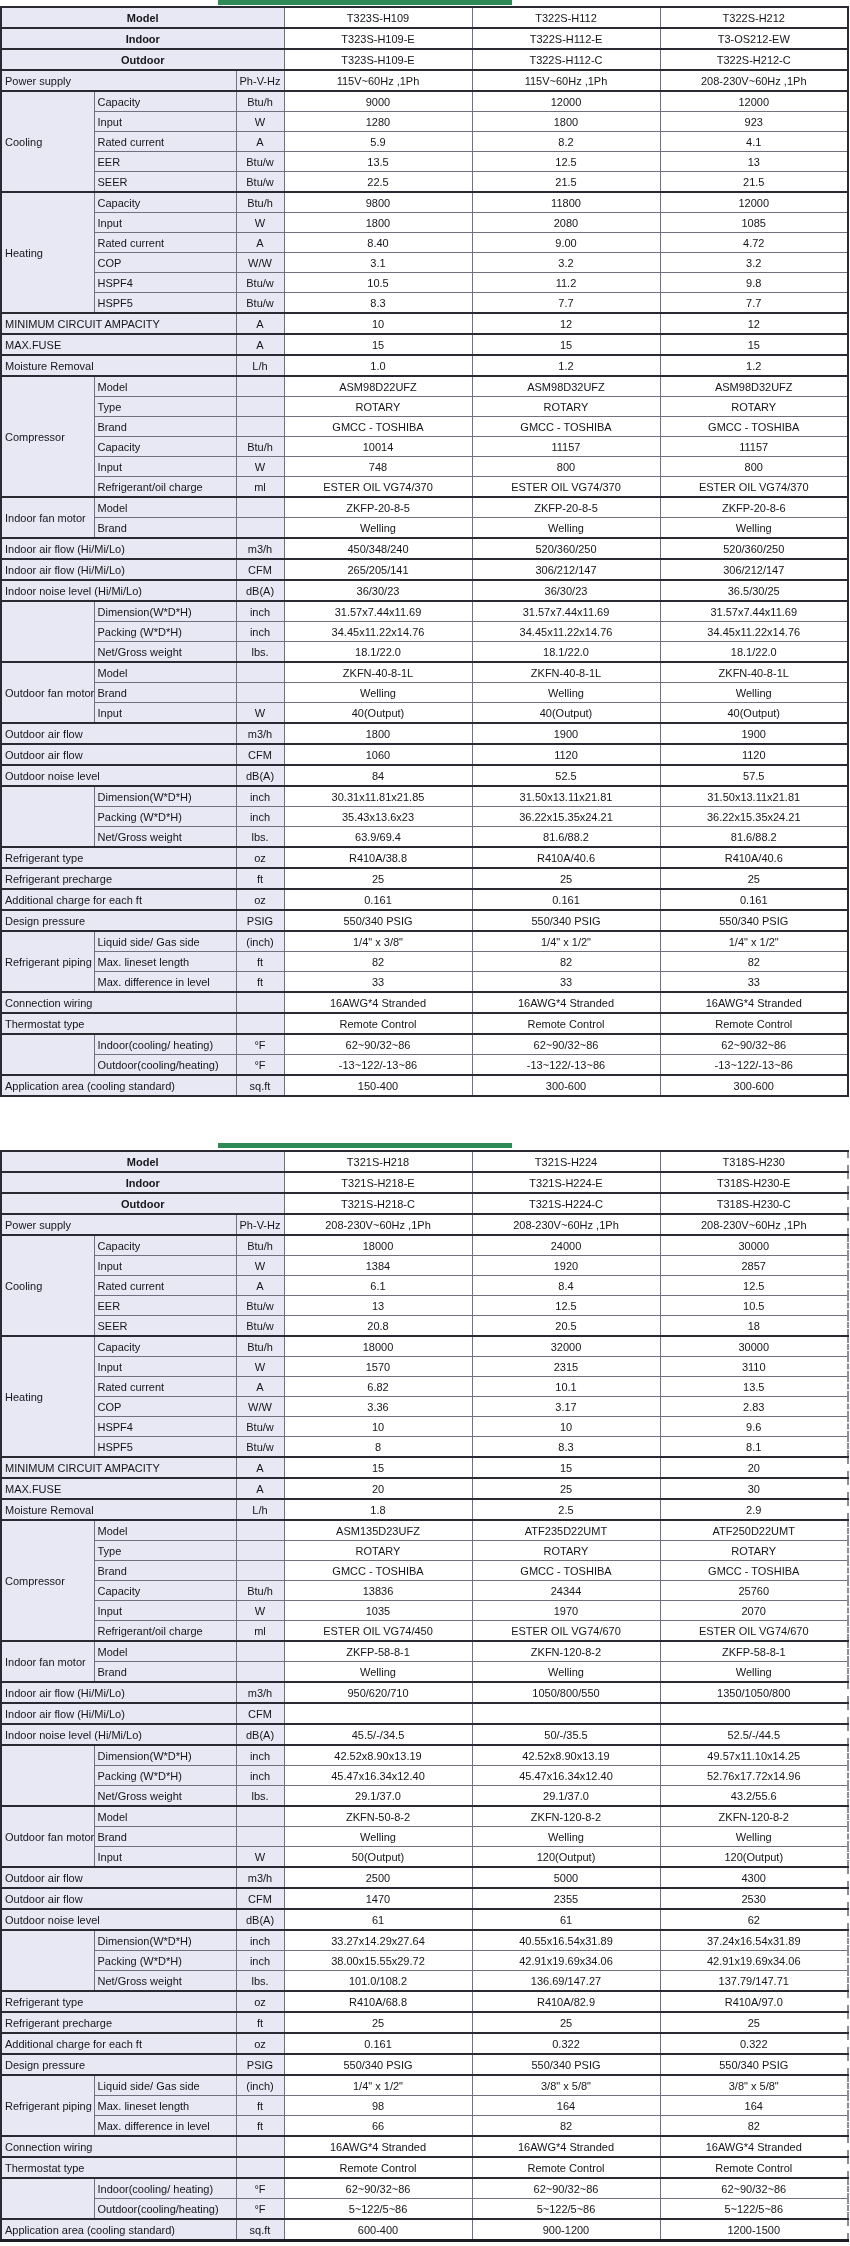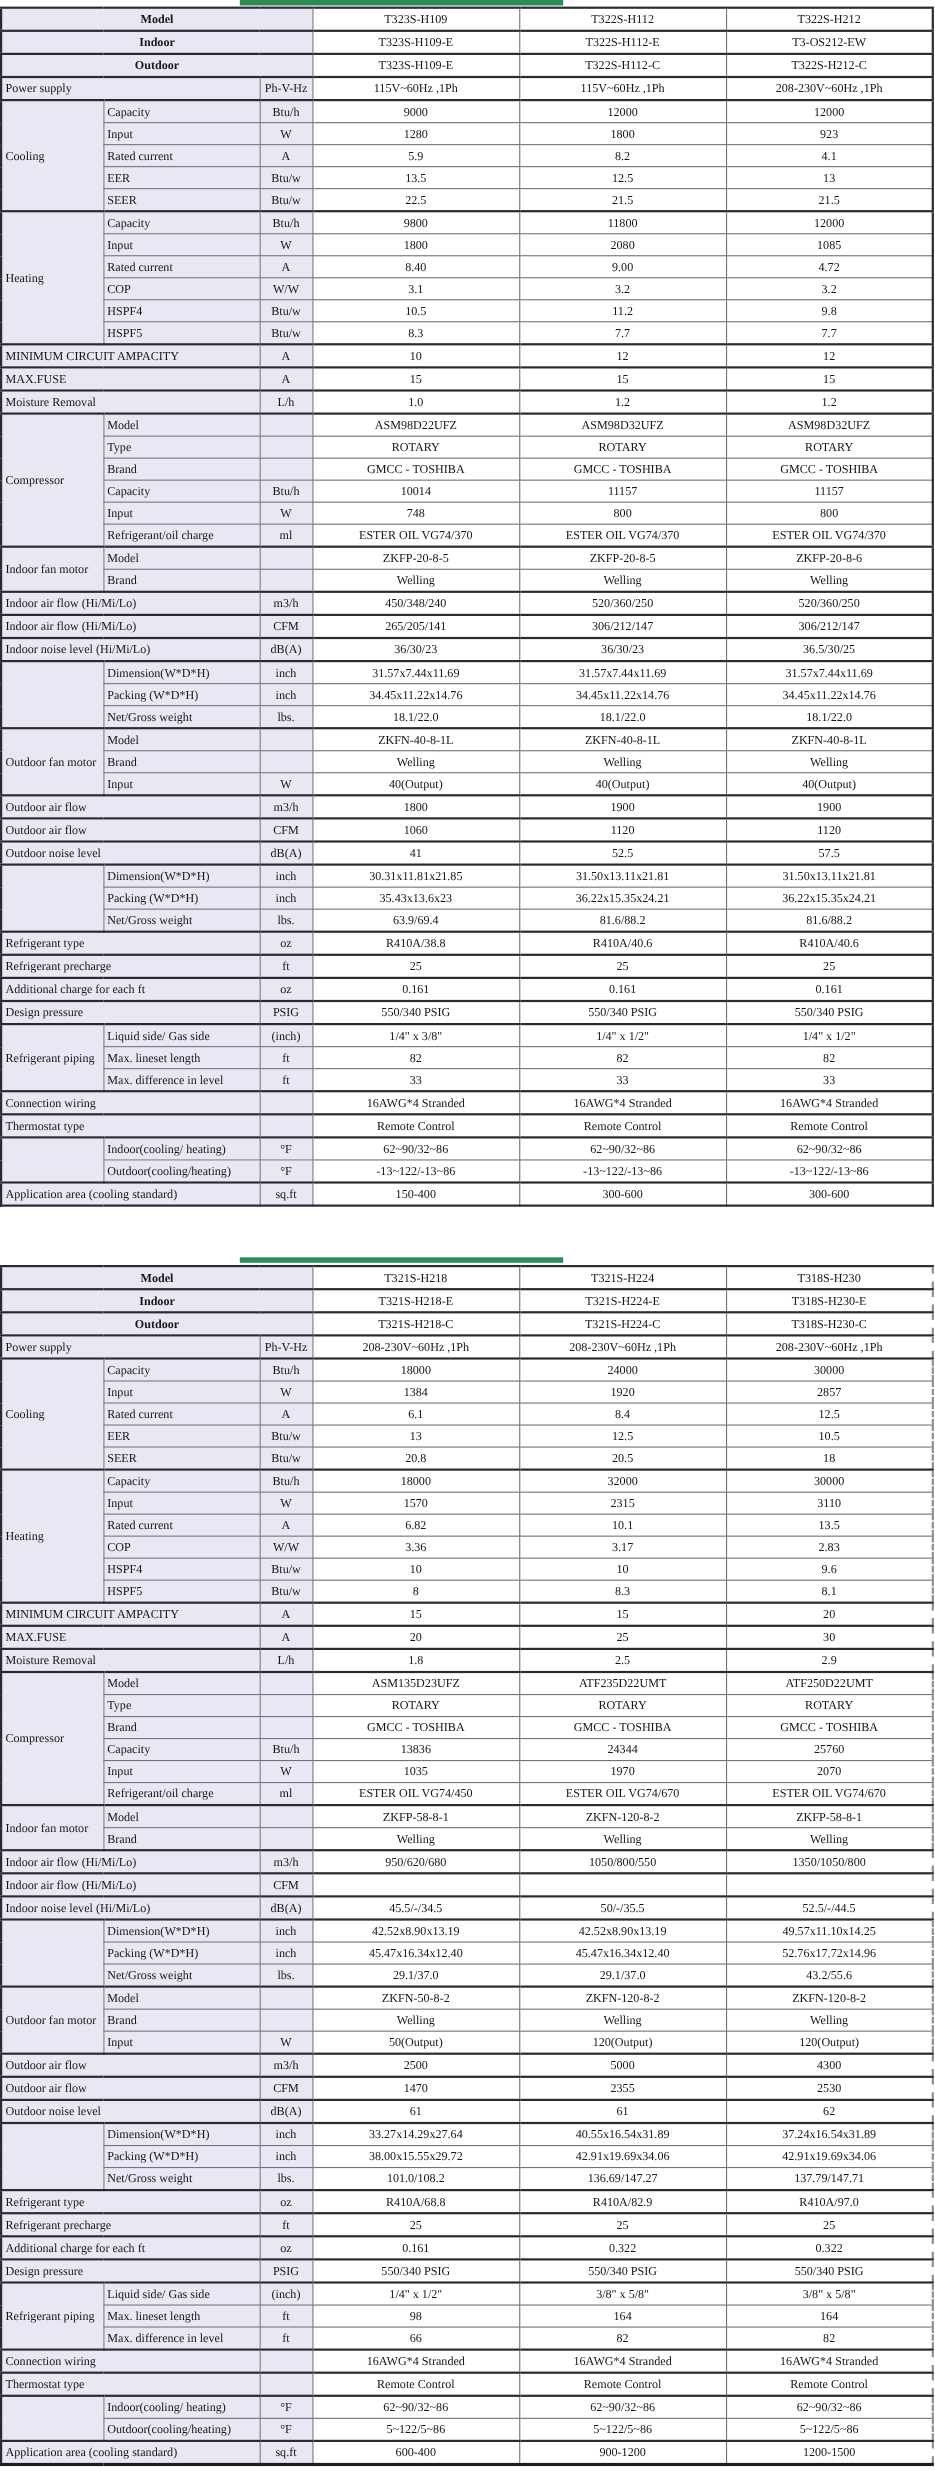--- a/index.html
+++ b/index.html
@@ -1,17 +1,17 @@
 <!DOCTYPE html>
 <html><head>
 <meta charset="utf-8">
 <style>
   html,body{margin:0;padding:0;background:#ffffff;}
   body{width:850px;font-family:"Liberation Sans",sans-serif;-webkit-font-smoothing:antialiased;}
-  .sheet{width:696px;font-family:Liberation Serif, serif;}
+  .sheet{width:696px;}
   .wrap{position:relative;}
   .wrap1{padding-top:6px;}
   .wrap2{margin-top:46px;padding-top:7px;}
   .greenbar{position:absolute;top:0;left:218px;width:294px;height:5px;}
   table.spec{border-collapse:collapse;table-layout:fixed;width:849px;border:2px solid #2a2a33;}
   table.spec td{
     height:19px;padding:0 3px;font-size:11px;line-height:12px;color:#15151a;
     border:1px solid #70707e;vertical-align:middle;overflow:hidden;white-space:nowrap;
   }
   tr.sec td{border-top:2px solid #2a2a33;}
@@ -298,21 +298,21 @@
           <tr class="sec">
             <td class="lcell" colspan="2">Outdoor air flow</td>
             <td class="ucell">CFM</td>
             <td class="dcell">1060</td>
             <td class="dcell">1120</td>
             <td class="dcell">1120</td>
           </tr>
           <tr class="sec">
             <td class="lcell" colspan="2">Outdoor noise level</td>
             <td class="ucell">dB(A)</td>
-            <td class="dcell">41</td>
+            <td class="dcell">84</td>
             <td class="dcell">52.5</td>
             <td class="dcell">57.5</td>
           </tr>
           <tr class="sec">
             <td class="gcell" rowspan="3"></td>
             <td class="lcell">Dimension(W*D*H)</td>
             <td class="ucell">inch</td>
             <td class="dcell">30.31x11.81x21.85</td>
             <td class="dcell">31.50x13.11x21.81</td>
             <td class="dcell">31.50x13.11x21.81</td>
@@ -612,21 +612,21 @@
           <tr>
             <td class="lcell">Brand</td>
             <td class="ucell"></td>
             <td class="dcell">Welling</td>
             <td class="dcell">Welling</td>
             <td class="dcell">Welling</td>
           </tr>
           <tr class="sec">
             <td class="lcell" colspan="2">Indoor air flow (Hi/Mi/Lo)</td>
             <td class="ucell">m3/h</td>
-            <td class="dcell">950/620/680</td>
+            <td class="dcell">950/620/710</td>
             <td class="dcell">1050/800/550</td>
             <td class="dcell">1350/1050/800</td>
           </tr>
           <tr class="sec">
             <td class="lcell" colspan="2">Indoor air flow (Hi/Mi/Lo)</td>
             <td class="ucell">CFM</td>
             <td class="dcell"></td>
             <td class="dcell"></td>
             <td class="dcell"></td>
           </tr>

